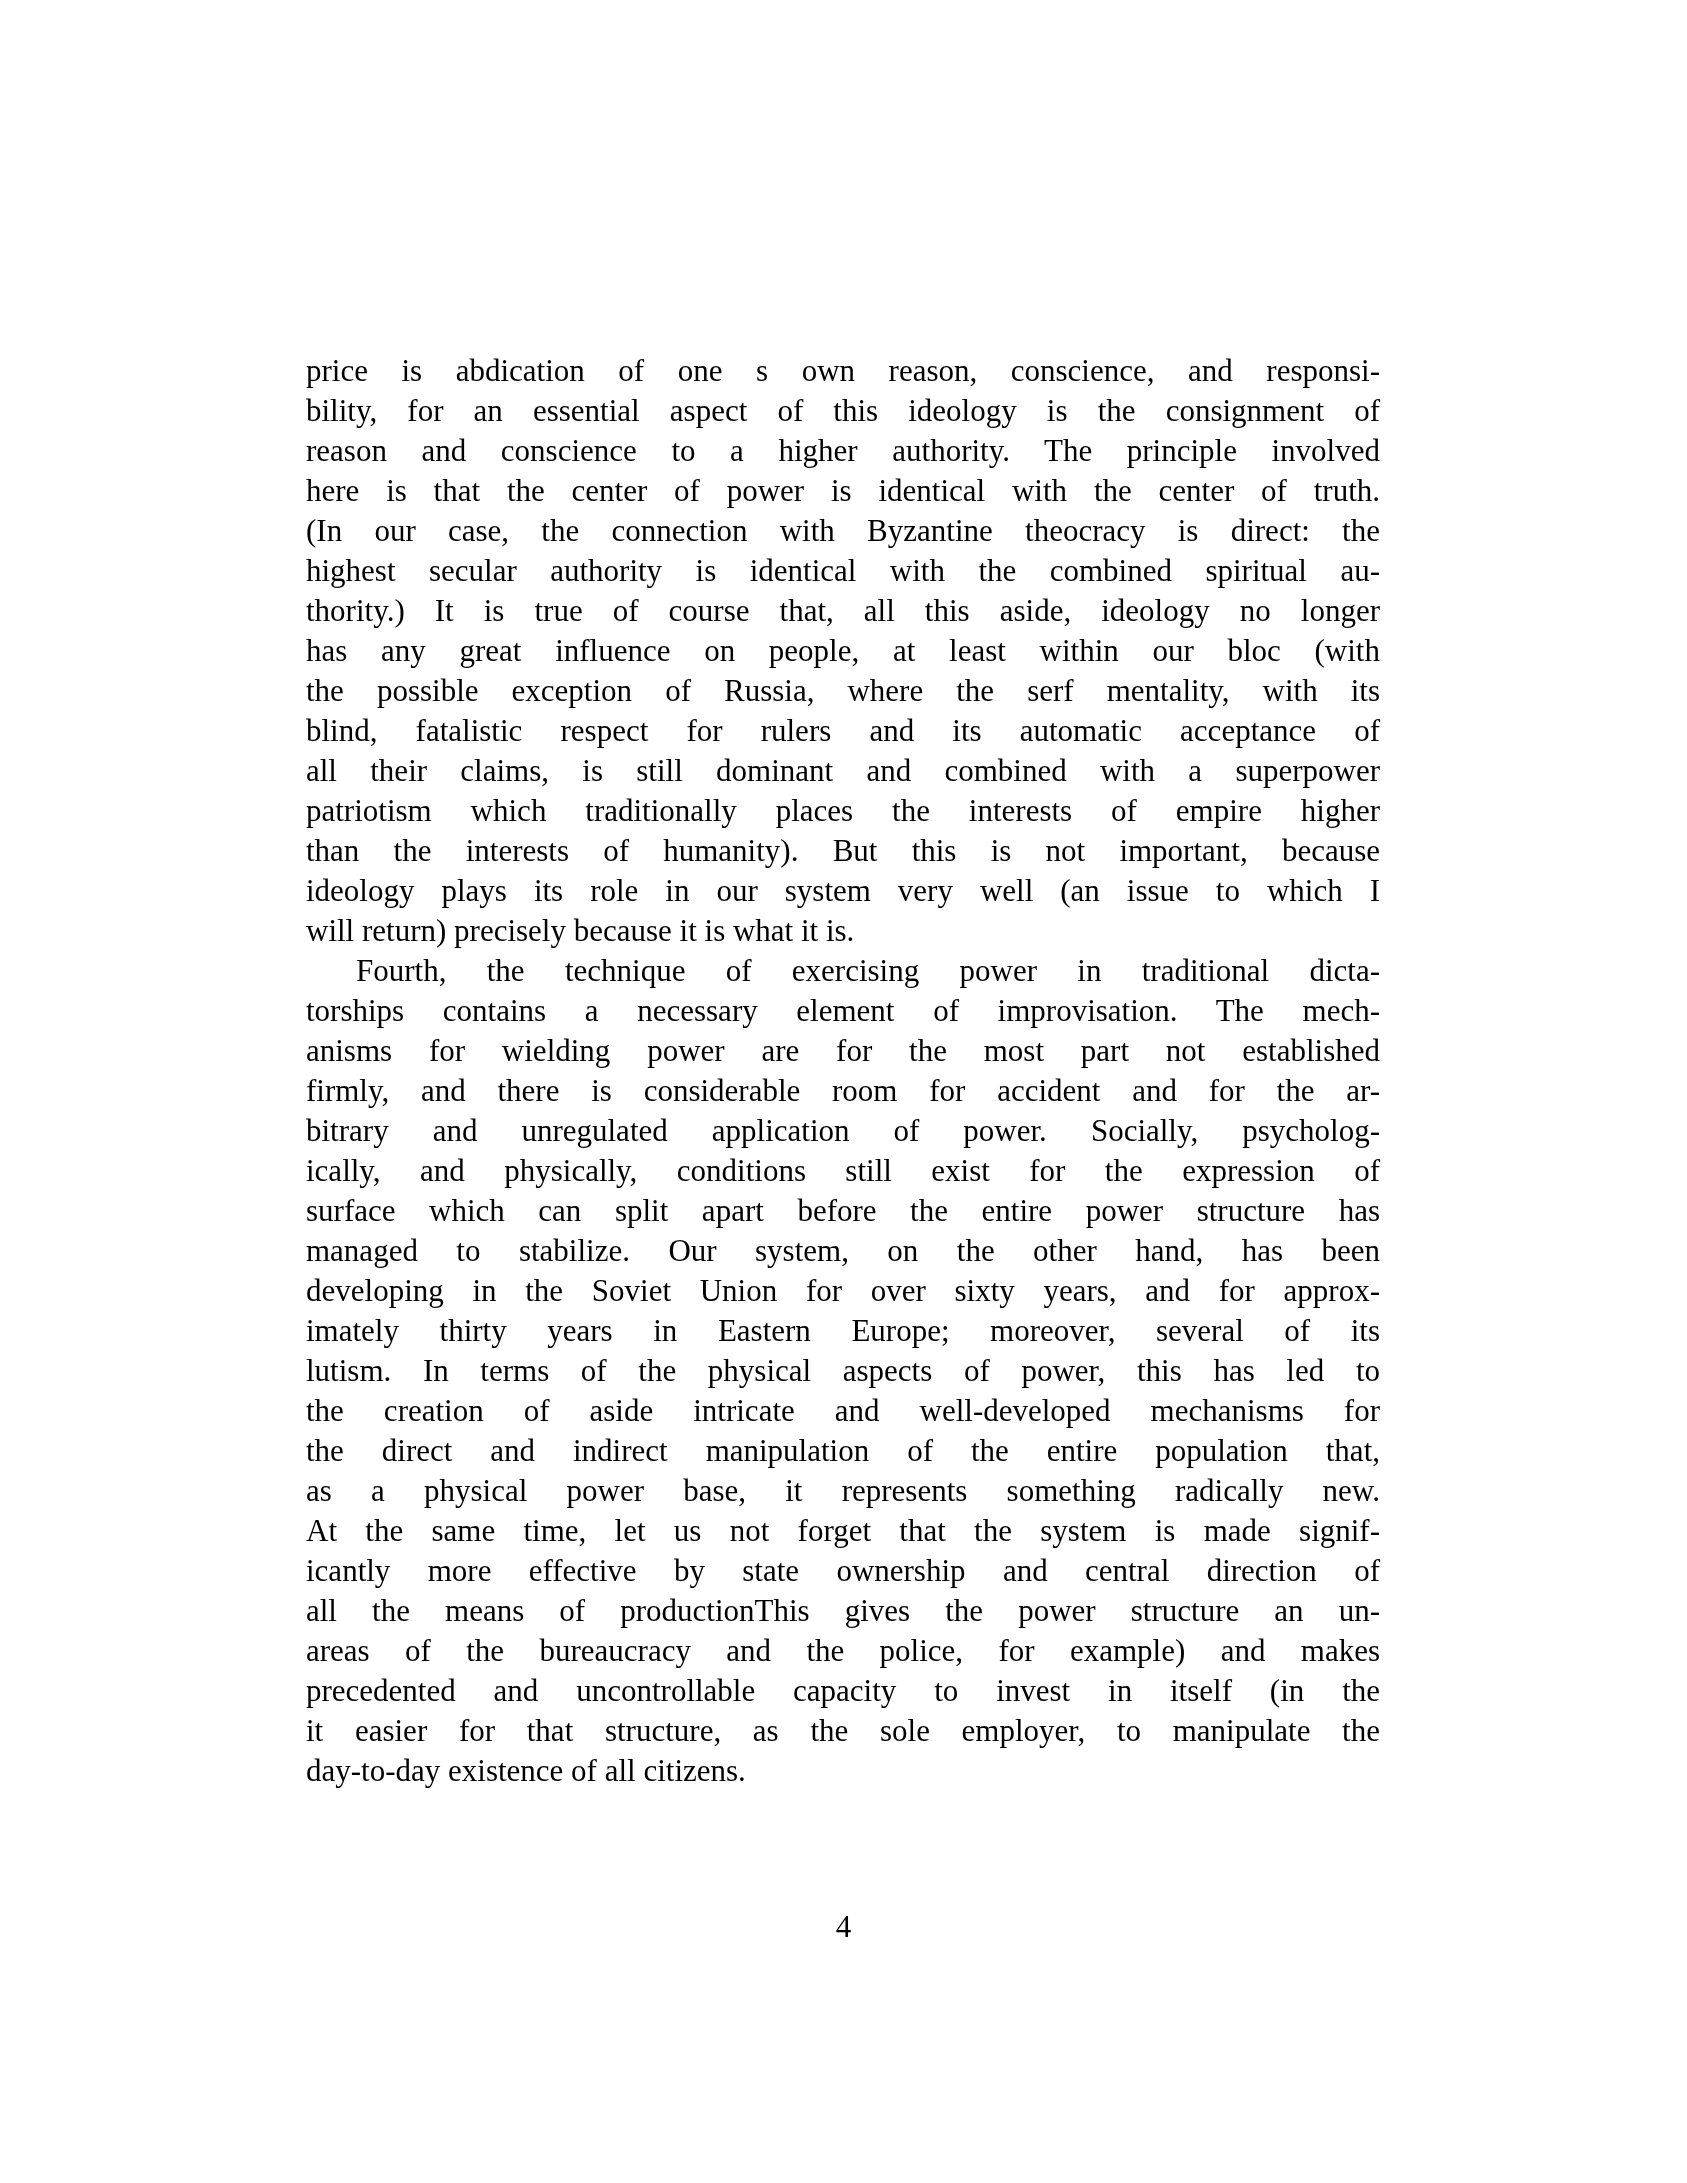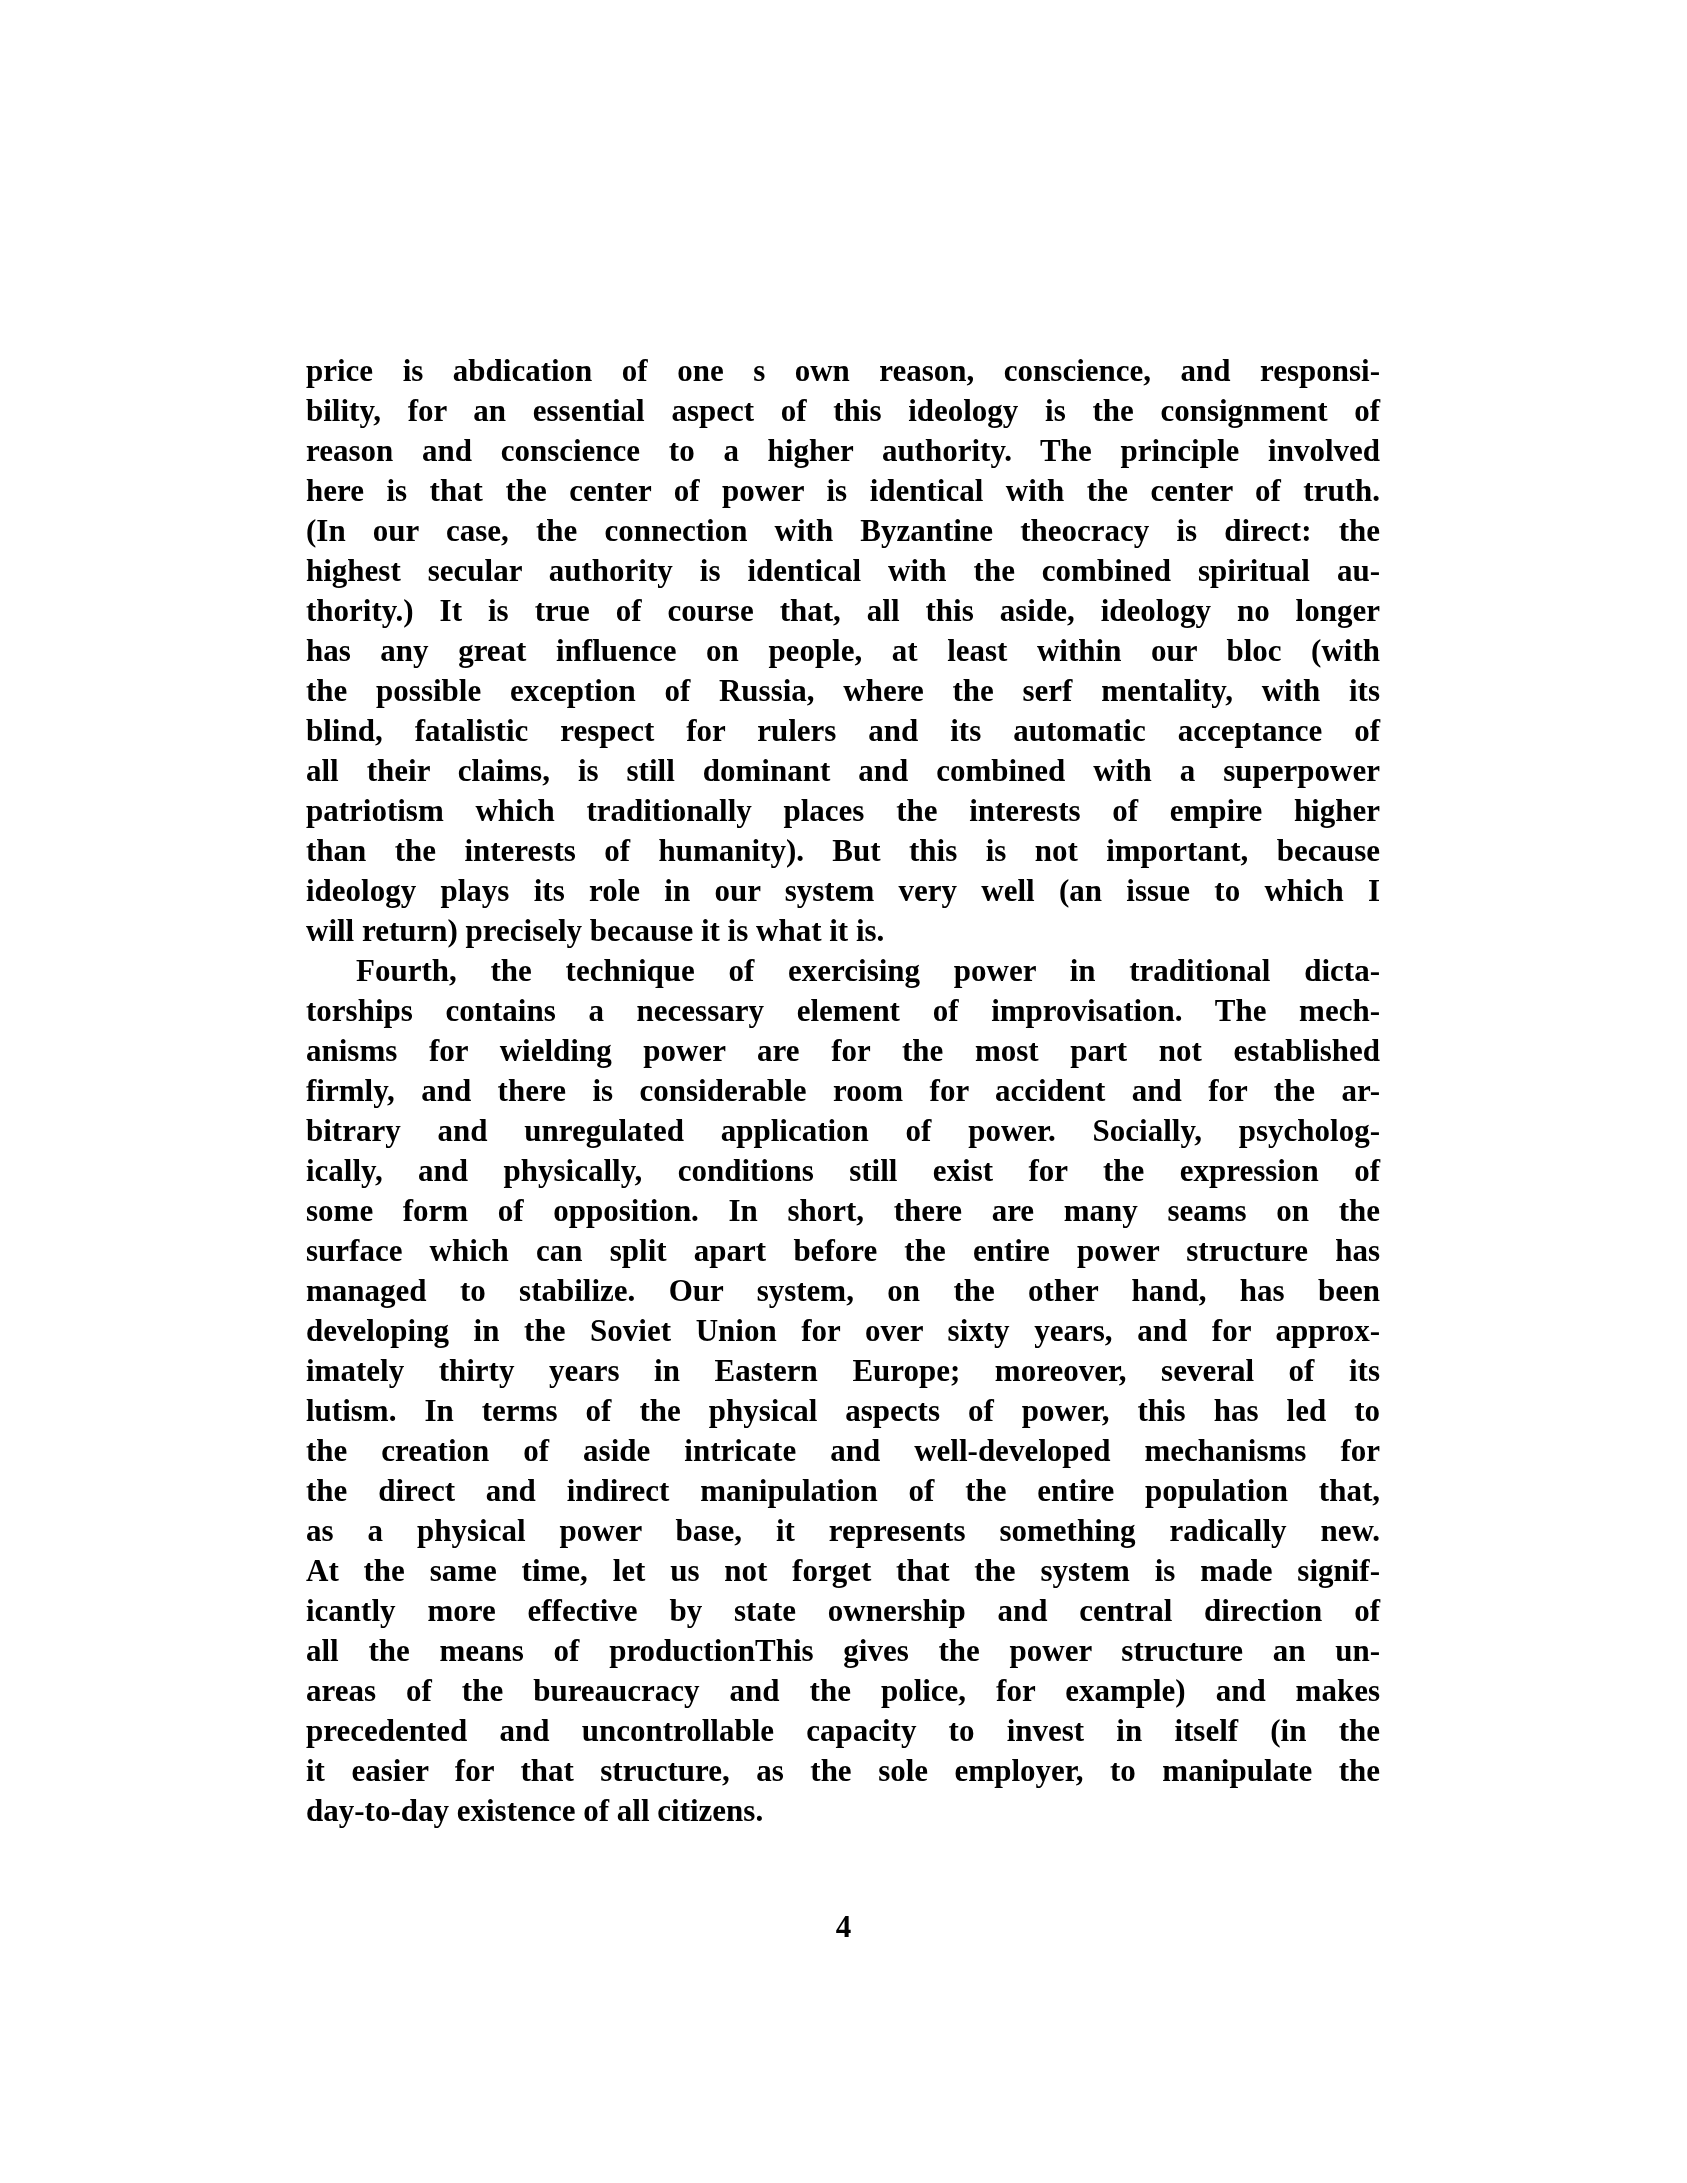--- a/index.html
+++ b/index.html
@@ -8,21 +8,20 @@
     background: #ffffff;
   }
   .page {
     position: relative;
     width: 1687px;
     height: 2183px;
     background: #ffffff;
     color: #000000;
     font-family: "Liberation Serif", serif;
     overflow: hidden;
-    font-weight: bold;
   }
   .text-block {
     position: absolute;
     left: 306px;
     top: 351px;
     width: 1074px;
   }
   .para {
     margin: 0;
     padding: 0;
@@ -76,21 +75,20 @@
         <div class="line">ideology plays its role in our system very well (an issue to which I</div>
         <div class="line last">will return) precisely because it is what it is.</div>
       </div>
       <div class="para indent">
         <div class="line">Fourth, the technique of exercising power in traditional dicta-</div>
         <div class="line">torships contains a necessary element of improvisation. The mech-</div>
         <div class="line">anisms for wielding power are for the most part not established</div>
         <div class="line">firmly, and there is considerable room for accident and for the ar-</div>
         <div class="line">bitrary and unregulated application of power. Socially, psycholog-</div>
         <div class="line">ically, and physically, conditions still exist for the expression of</div>
-        <div class="line">some form of opposition. In short, there are many seams on the</div>
         <div class="line">surface which can split apart before the entire power structure has</div>
         <div class="line">managed to stabilize. Our system, on the other hand, has been</div>
         <div class="line">developing in the Soviet Union for over sixty years, and for approx-</div>
         <div class="line">imately thirty years in Eastern Europe; moreover, several of its</div>
         <div class="line">lutism. In terms of the physical aspects of power, this has led to</div>
         <div class="line">the creation of aside intricate and well-developed mechanisms for</div>
         <div class="line">the direct and indirect manipulation of the entire population that,</div>
         <div class="line">as a physical power base, it represents something radically new.</div>
         <div class="line">At the same time, let us not forget that the system is made signif-</div>
         <div class="line">icantly more effective by state ownership and central direction of</div>

